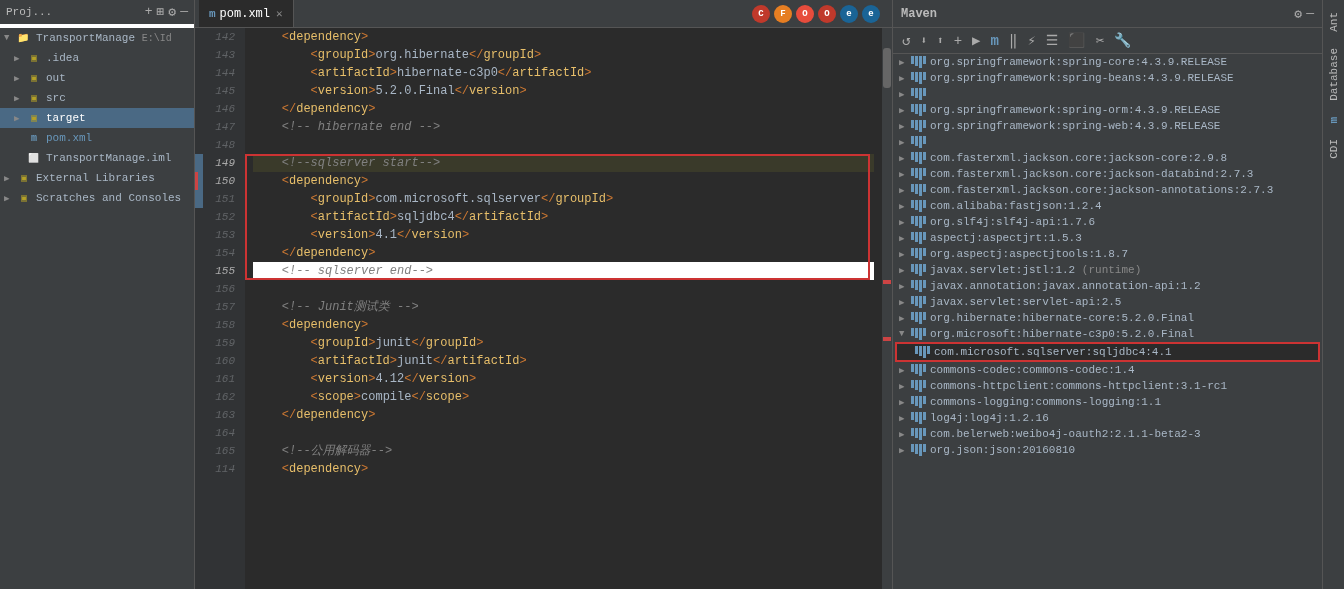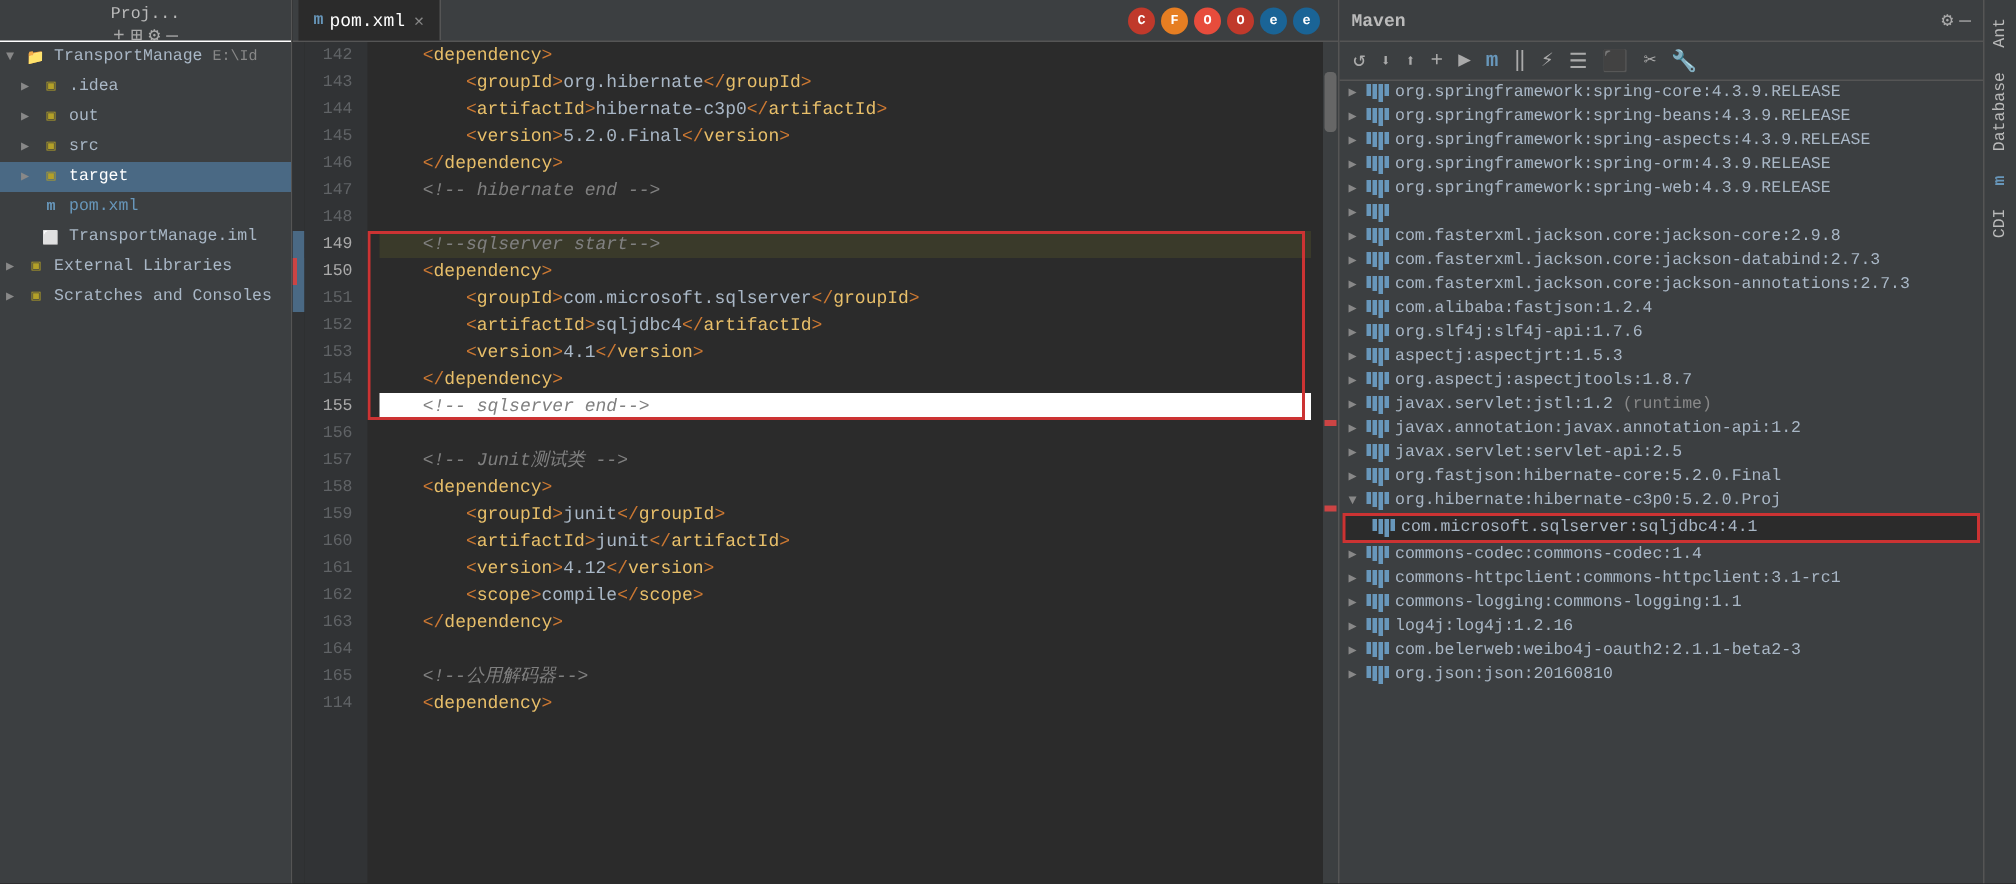--- a/index.html
+++ b/index.html
@@ -12,23 +12,22 @@
       border-right: 1px solid #555;
       display: flex;
       flex-direction: column;
       flex-shrink: 0;
     }
     .sidebar-header {
       display: flex;
       align-items: center;
       padding: 4px 6px;
       background: #3c3f41;
-      border-bottom: 1px solid #ffffff;
+      border-bottom: 4px solid #ffffff;
       height: 28px;
-      flex-direction: column;
     }
     .sidebar-header-title {
       font-size: 11px;
       color: #bbb;
       flex: 1;
     }
     .sidebar-icons {
       display: flex;
       gap: 4px;
     }
@@ -99,21 +98,21 @@
       background: #313335;
       color: #606366;
       font-size: 11px;
       line-height: 18px;
       padding: 0 4px 0 0;
       text-align: right;
       overflow: hidden;
       flex-shrink: 0;
       user-select: none;
     }
-    .line-numbers div { height: 18px; padding-right: 6px; }
+    .line-numbers div { height: 18px; padding-right: 6px; font-style: italic; }
     .code-content {
       flex: 1;
       overflow: auto;
       padding: 0 8px;
       line-height: 18px;
       font-size: 12px;
       position: relative;
     }
     .code-line {
       height: 18px;
@@ -424,21 +423,20 @@
       <span>org.springframework:spring-beans:4.3.9.RELEASE</span>
     </div>
     <div class="maven-item">
       <span class="maven-arrow">▶</span>
       <span class="maven-bar-icon">
           <span class="bar" style="height:8px"></span>
           <span class="bar" style="height:10px"></span>
           <span class="bar" style="height:12px"></span>
           <span class="bar" style="height:8px"></span>
         </span>
-      <span>org.springframework:spring-aspects:4.3.9.RELEASE</span>
     </div>
     <div class="maven-item">
       <span class="maven-arrow">▶</span>
       <span class="maven-bar-icon">
           <span class="bar" style="height:8px"></span>
           <span class="bar" style="height:10px"></span>
           <span class="bar" style="height:12px"></span>
           <span class="bar" style="height:8px"></span>
         </span>
       <span>org.springframework:spring-orm:4.3.9.RELEASE</span>
@@ -563,31 +561,31 @@
       <span>javax.servlet:servlet-api:2.5</span>
     </div>
     <div class="maven-item">
       <span class="maven-arrow">▶</span>
       <span class="maven-bar-icon">
           <span class="bar" style="height:8px"></span>
           <span class="bar" style="height:10px"></span>
           <span class="bar" style="height:12px"></span>
           <span class="bar" style="height:8px"></span>
         </span>
-      <span>org.fastjson:hibernate-core:5.2.0.Final</span>
+      <span>org.hibernate:hibernate-core:5.2.0.Final</span>
     </div>
     <div class="maven-item">
       <span class="maven-arrow">▼</span>
       <span class="maven-bar-icon">
           <span class="bar" style="height:8px"></span>
           <span class="bar" style="height:10px"></span>
           <span class="bar" style="height:12px"></span>
           <span class="bar" style="height:8px"></span>
         </span>
-      <span>org.hibernate:hibernate-c3p0:5.2.0.Proj</span>
+      <span>org.microsoft:hibernate-c3p0:5.2.0.Final</span>
     </div>
 
     <div class="maven-item" style="border:2px solid #cc3333;background:#2b2b2b;margin:0 2px;">
       <span class="maven-arrow" style="visibility:hidden">▶</span>
       <span class="maven-bar-icon">
           <span class="bar" style="height:8px"></span>
           <span class="bar" style="height:10px"></span>
           <span class="bar" style="height:12px"></span>
           <span class="bar" style="height:8px"></span>
         </span>

